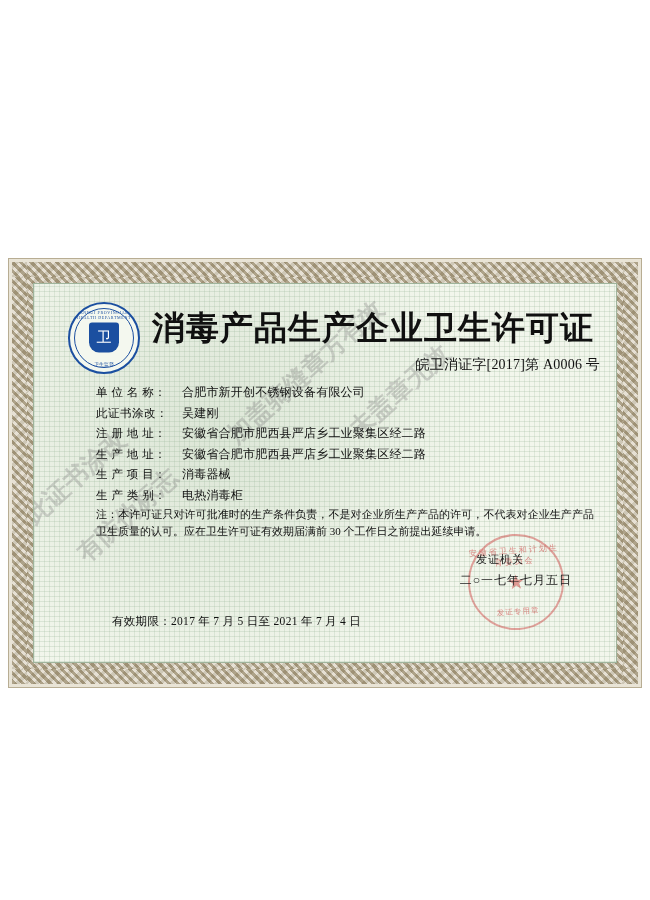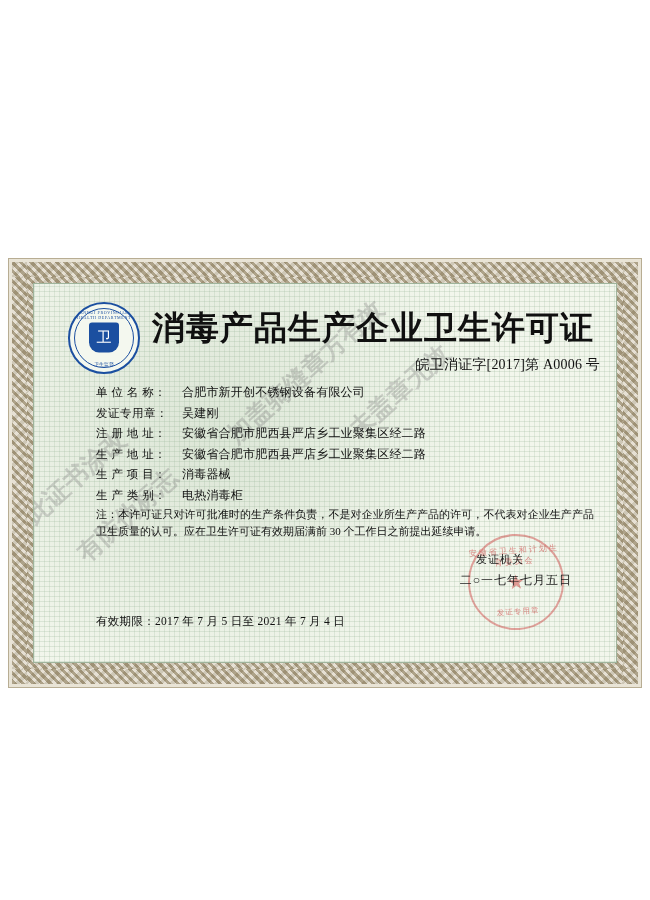--- a/index.html
+++ b/index.html
@@ -256,20 +256,21 @@
 
   
   .validity {
     position: absolute;
     left: 62px;
     top: 330px;
     font-family: "Liberation Serif", serif;
     font-size: 11.5px;
     color: #111;
     letter-spacing: 0.3px;
+    padding-left: 16px;
   }
 
   
   .watermark {
     position: absolute;
     left: 0;
     top: 0;
     width: 100%;
     height: 100%;
     pointer-events: none;
@@ -329,21 +330,21 @@
       <div class="cert-title">消毒产品生产企业卫生许可证</div>
 
       <div class="cert-number">皖卫消证字[2017]第 A0006 号</div>
 
       <div class="rows">
         <div class="row">
           <div class="lbl">单 位 名 称：</div>
           <div class="val">合肥市新开创不锈钢设备有限公司</div>
         </div>
         <div class="row">
-          <div class="lbl">发证专用章：</div>
+          <div class="lbl">此证书涂改：</div>
           <div class="val">吴建刚</div>
         </div>
         <div class="row">
           <div class="lbl">注 册 地 址：</div>
           <div class="val">安徽省合肥市肥西县严店乡工业聚集区经二路</div>
         </div>
         <div class="row">
           <div class="lbl">生 产 地 址：</div>
           <div class="val">安徽省合肥市肥西县严店乡工业聚集区经二路</div>
         </div>

